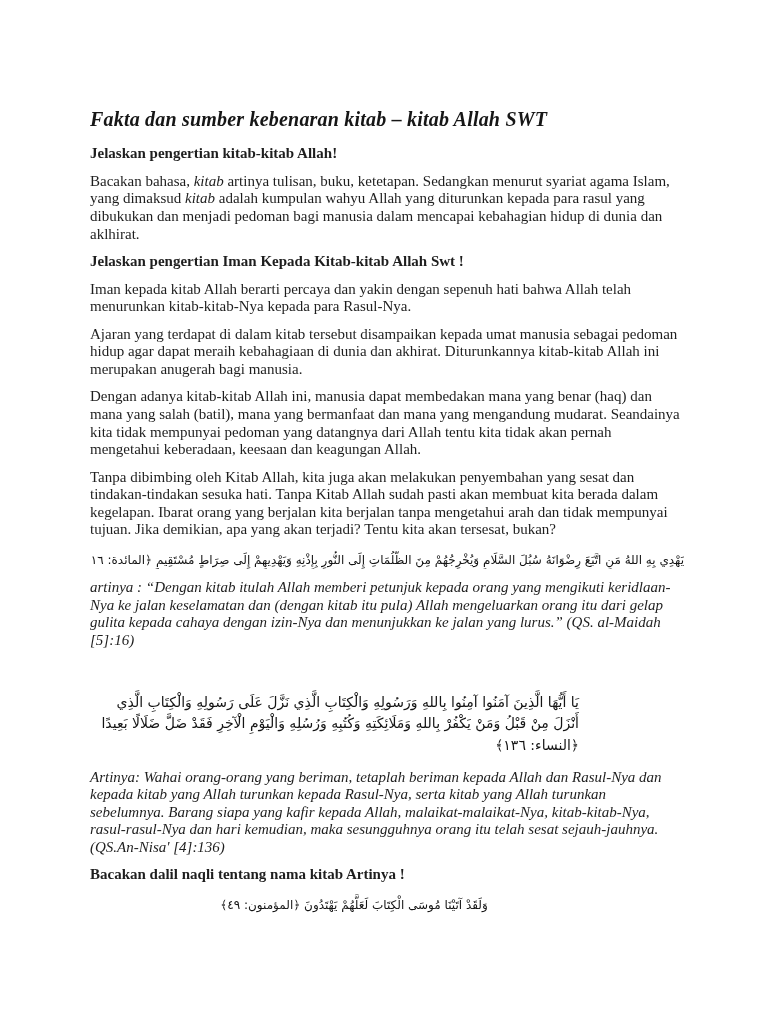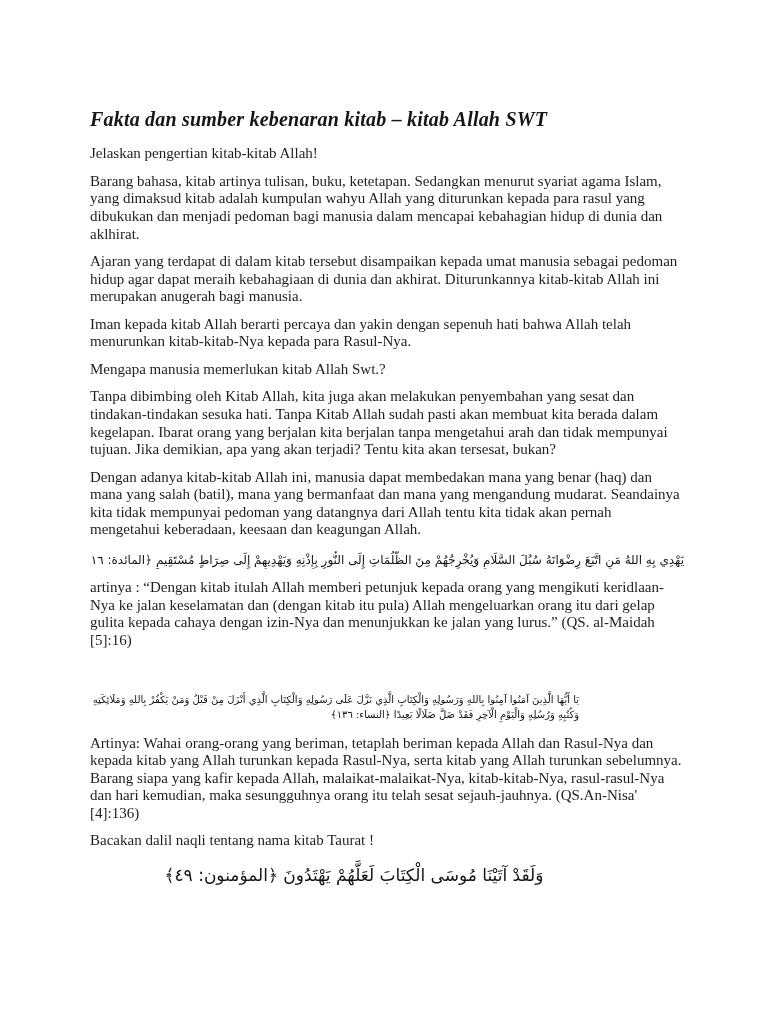--- a/index.html
+++ b/index.html
@@ -19,79 +19,79 @@
   }
   .doc-title {
     font-size: 20px;
     font-weight: 700;
     font-style: italic;
     margin: 0 0 14px 0;
     letter-spacing: 0.2px;
     color: #161616;
   }
   .h {
-    font-weight: 400;
+    font-weight: 700;
     margin: 10px 0;
   }
   .p { margin: 10px 0; }
-  .it { }
+  .it { font-style: italic; }
   .verse {
     direction: rtl;
     unicode-bidi: embed;
     font-family: "DejaVu Sans", sans-serif;
     color: #141414;
     line-height: 1.55;
   }
   .verse-maidah {
     font-size: 12px;
     text-align: right;
     white-space: nowrap;
     overflow: hidden;
     margin: 12px 0 10px 0;
   }
   .verse-nisa {
-    font-size: 10px;
+    font-size: 14px;
     text-align: right;
     margin: 42px 105px 12px 0;
   }
   .verse-mukminun {
-    font-size: 17px;
+    font-size: 12px;
     text-align: center;
     margin: 12px 66px 0 0;
   }
 </style>
 </head>
 <body>
 
 <div class="page">
 
   <h1 class="doc-title">Fakta dan sumber kebenaran kitab – kitab Allah SWT</h1>
 
   <div class="h">Jelaskan pengertian kitab-kitab Allah!</div>
 
-  <p class="p"><span>Barang bahasa, </span><span class="it">kitab</span><span> artinya tulisan, buku, ketetapan. Sedangkan menurut syariat agama Islam, yang dimaksud </span><span class="it">kitab</span><span> adalah kumpulan wahyu Allah yang diturunkan kepada para rasul yang dibukukan dan menjadi pedoman bagi manusia dalam mencapai kebahagian hidup di dunia dan aklhirat.</span></p>
+  <p class="p"><span>Bacakan bahasa, </span><span class="it">kitab</span><span> artinya tulisan, buku, ketetapan. Sedangkan menurut syariat agama Islam, yang dimaksud </span><span class="it">kitab</span><span> adalah kumpulan wahyu Allah yang diturunkan kepada para rasul yang dibukukan dan menjadi pedoman bagi manusia dalam mencapai kebahagian hidup di dunia dan aklhirat.</span></p>
 
+  <div class="h">Jelaskan pengertian Iman Kepada Kitab-kitab Allah Swt !</div>
+
+  <p class="p">Iman kepada kitab Allah berarti percaya dan yakin dengan sepenuh hati bahwa Allah telah menurunkan kitab-kitab-Nya kepada para Rasul-Nya.</p>
 
   <p class="p">Ajaran yang terdapat di dalam kitab tersebut disampaikan kepada umat manusia sebagai pedoman hidup agar dapat meraih kebahagiaan di dunia dan akhirat. Diturunkannya kitab-kitab Allah ini merupakan anugerah bagi manusia.</p>
 
-  <p class="p">Iman kepada kitab Allah berarti percaya dan yakin dengan sepenuh hati bahwa Allah telah menurunkan kitab-kitab-Nya kepada para Rasul-Nya.</p>
 
-  <div class="h">Mengapa manusia memerlukan kitab Allah Swt.?</div>
+  <p class="p">Dengan adanya kitab-kitab Allah ini, manusia dapat membedakan mana yang benar (haq) dan mana yang salah (batil), mana yang bermanfaat dan mana yang mengandung mudarat. Seandainya kita tidak mempunyai pedoman yang datangnya dari Allah tentu kita tidak akan pernah mengetahui keberadaan, keesaan dan keagungan Allah.</p>
 
   <p class="p">Tanpa dibimbing oleh Kitab Allah, kita juga akan melakukan penyembahan yang sesat dan tindakan-tindakan sesuka hati. Tanpa Kitab Allah sudah pasti akan membuat kita berada dalam kegelapan. Ibarat orang yang berjalan kita berjalan tanpa mengetahui arah dan tidak mempunyai tujuan. Jika demikian, apa yang akan terjadi? Tentu kita akan tersesat, bukan?</p>
-
-  <p class="p">Dengan adanya kitab-kitab Allah ini, manusia dapat membedakan mana yang benar (haq) dan mana yang salah (batil), mana yang bermanfaat dan mana yang mengandung mudarat. Seandainya kita tidak mempunyai pedoman yang datangnya dari Allah tentu kita tidak akan pernah mengetahui keberadaan, keesaan dan keagungan Allah.</p>
 
 
   <div class="verse verse-maidah">يَهْدِي بِهِ اللهُ مَنِ اتَّبَعَ رِضْوَانَهُ سُبُلَ السَّلَامِ وَيُخْرِجُهُمْ مِنَ الظُّلُمَاتِ إِلَى النُّورِ بِإِذْنِهِ وَيَهْدِيهِمْ إِلَى صِرَاطٍ مُسْتَقِيمٍ ﴿المائدة: ١٦﴾</div>
 
   <p class="p it">artinya : “Dengan kitab itulah Allah memberi petunjuk kepada orang yang mengikuti keridlaan-Nya ke jalan keselamatan dan (dengan kitab itu pula) Allah mengeluarkan orang itu dari gelap gulita kepada cahaya dengan izin-Nya dan menunjukkan ke jalan yang lurus.” (QS. al-Maidah [5]:16)</p>
 
 
   <div class="verse verse-nisa">يَا أَيُّهَا الَّذِينَ آمَنُوا آمِنُوا بِاللهِ وَرَسُولِهِ وَالْكِتَابِ الَّذِي نَزَّلَ عَلَى رَسُولِهِ وَالْكِتَابِ الَّذِي أَنْزَلَ مِنْ قَبْلُ وَمَنْ يَكْفُرْ بِاللهِ وَمَلَائِكَتِهِ وَكُتُبِهِ وَرُسُلِهِ وَالْيَوْمِ الْآخِرِ فَقَدْ ضَلَّ ضَلَالًا بَعِيدًا ﴿النساء: ١٣٦﴾</div>
 
   <p class="p it">Artinya: Wahai orang-orang yang beriman, tetaplah beriman kepada Allah dan Rasul-Nya dan kepada kitab yang Allah turunkan kepada Rasul-Nya, serta kitab yang Allah turunkan sebelumnya. Barang siapa yang kafir kepada Allah, malaikat-malaikat-Nya, kitab-kitab-Nya, rasul-rasul-Nya dan hari kemudian, maka sesungguhnya orang itu telah sesat sejauh-jauhnya. (QS.An-Nisa' [4]:136)</p>
 
-  <div class="h">Bacakan dalil naqli tentang nama kitab Taurat !</div>
+  <div class="h">Bacakan dalil naqli tentang nama kitab Artinya !</div>
 
   <div class="verse verse-mukminun">وَلَقَدْ آتَيْنَا مُوسَى الْكِتَابَ لَعَلَّهُمْ يَهْتَدُونَ ﴿المؤمنون: ٤٩﴾</div>
 
 </div>
 
 </body></html>

